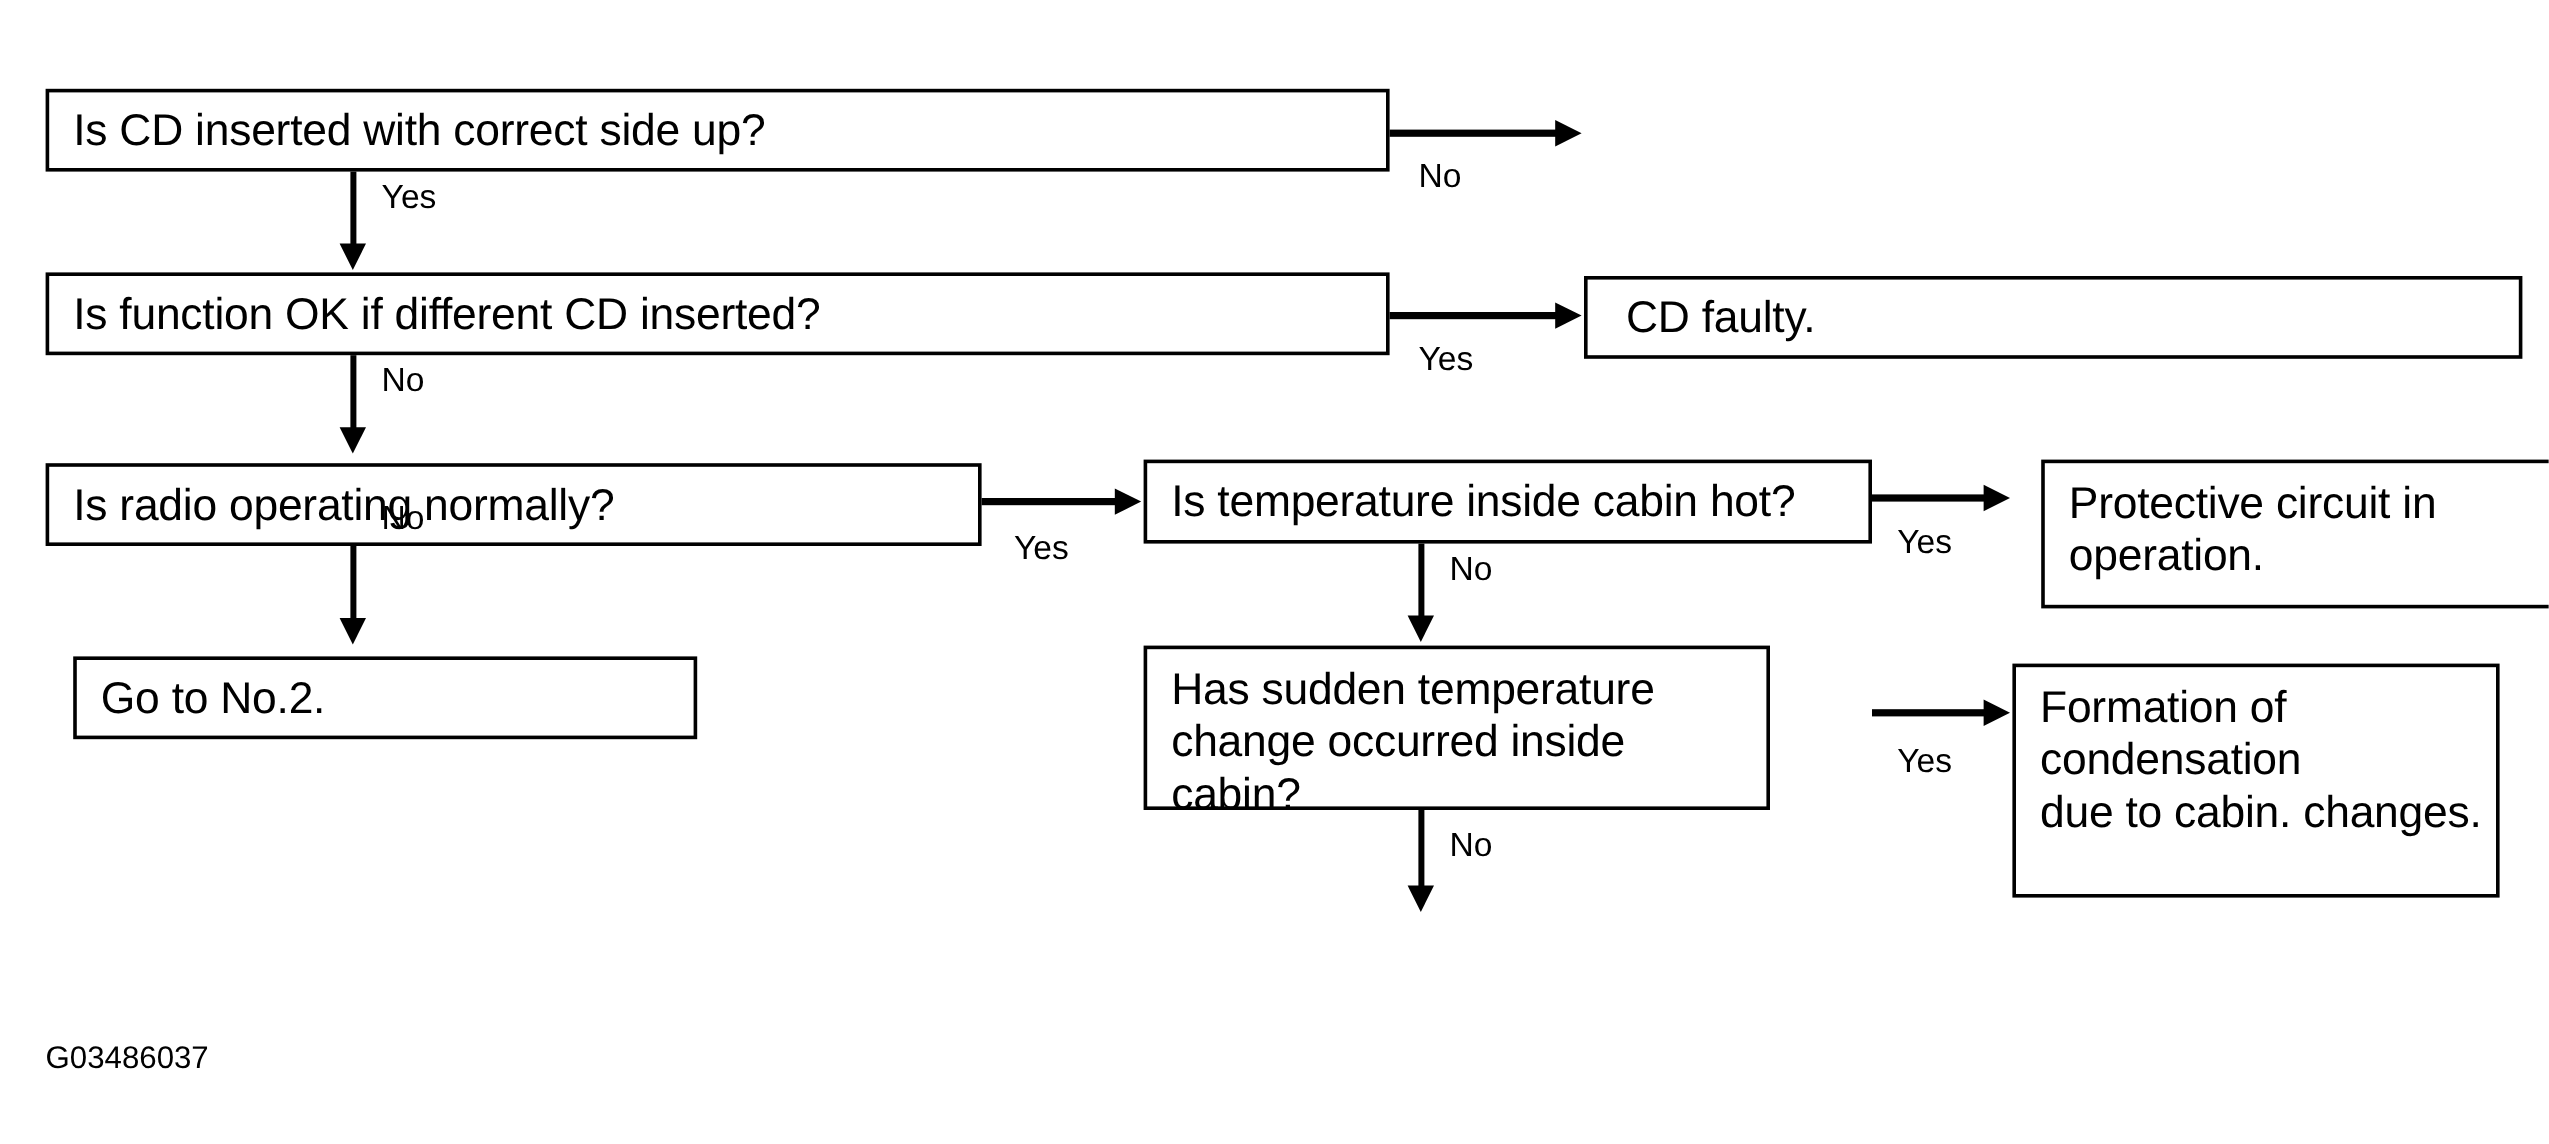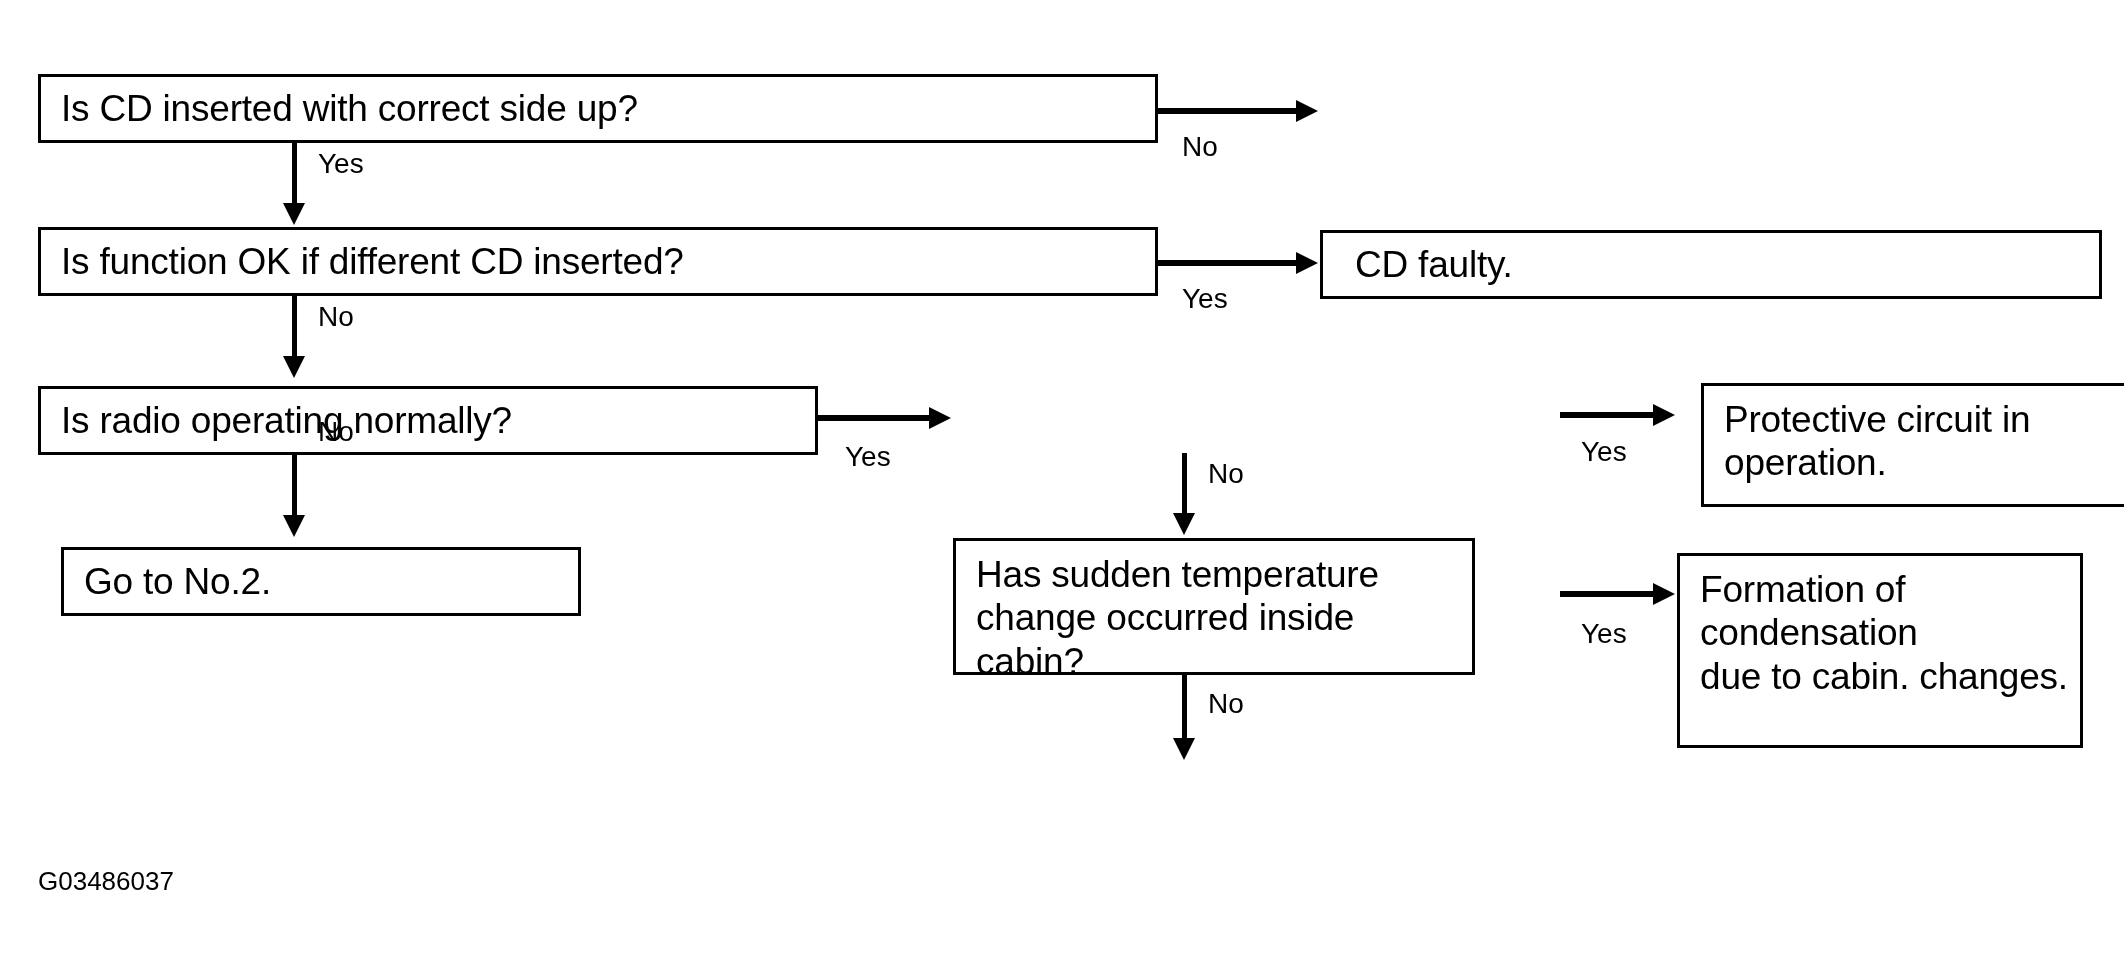--- a/index.html
+++ b/index.html
@@ -107,20 +107,23 @@
   <div class="edge-label" style="left:1182px; top:285px;">Yes</div>
 
   <div class="conn v" style="left:292px; top:296px; height:62px;"></div>
   <div class="arrow-down" style="left:283px; top:356px;"></div>
   <div class="edge-label" style="left:318px; top:303px;">No</div>
 
   <div class="node" style="left:38px; top:386px; width:780px; height:69px;">
     <span class="node-text">Is radio operating normally?</span>
   </div>
 
+  <div class="node" style="left:953px; top:383px; width:607px; height:70px;">
+    <span class="node-text">Is temperature inside cabin hot?</span>
+  </div>
 
   <div class="node top-align" style="left:1677px; top:383px; width:438px; height:124px;margin-left:24px;">
     <span class="node-text">Protective circuit in
 operation.</span>
   </div>
 
   <div class="conn h" style="left:818px; top:415px; width:113px;"></div>
   <div class="arrow-right" style="left:929px; top:407px;"></div>
   <div class="edge-label" style="left:845px; top:443px;">Yes</div>
 

